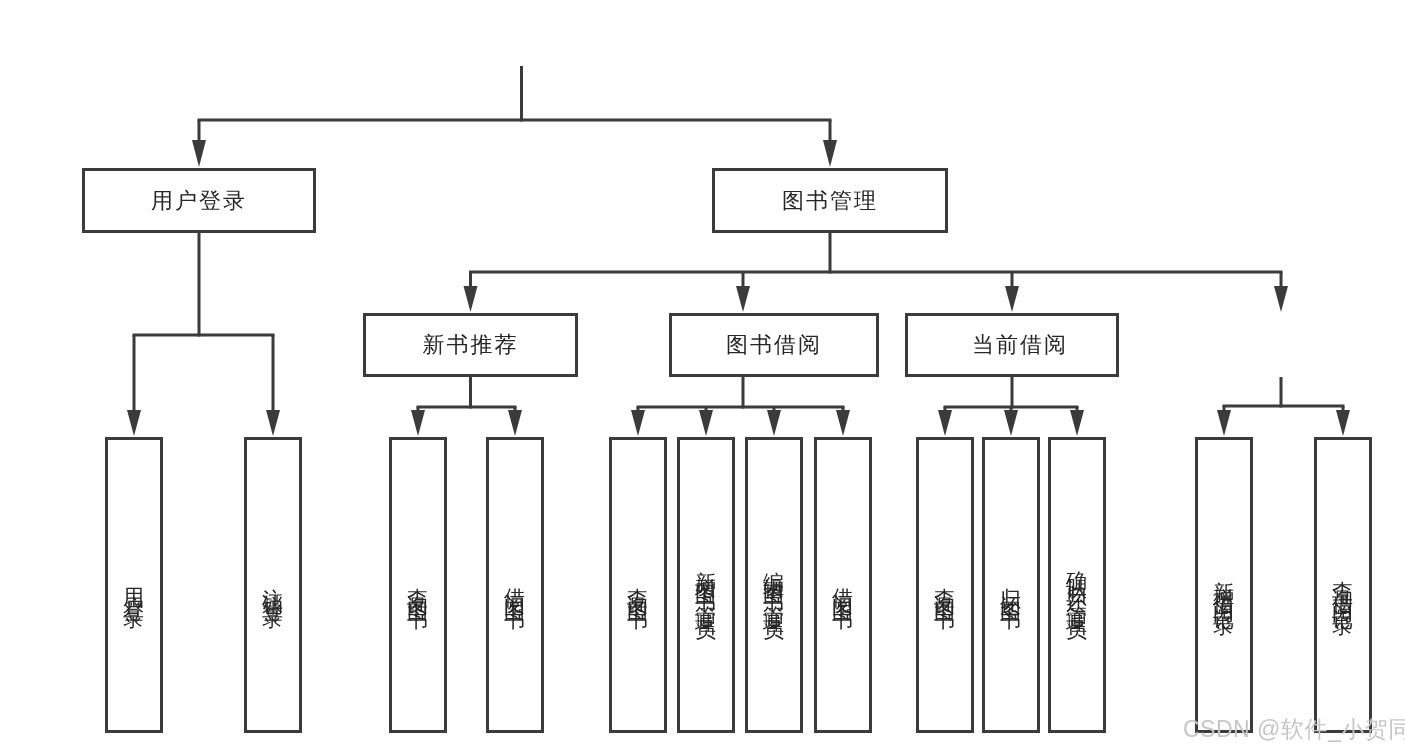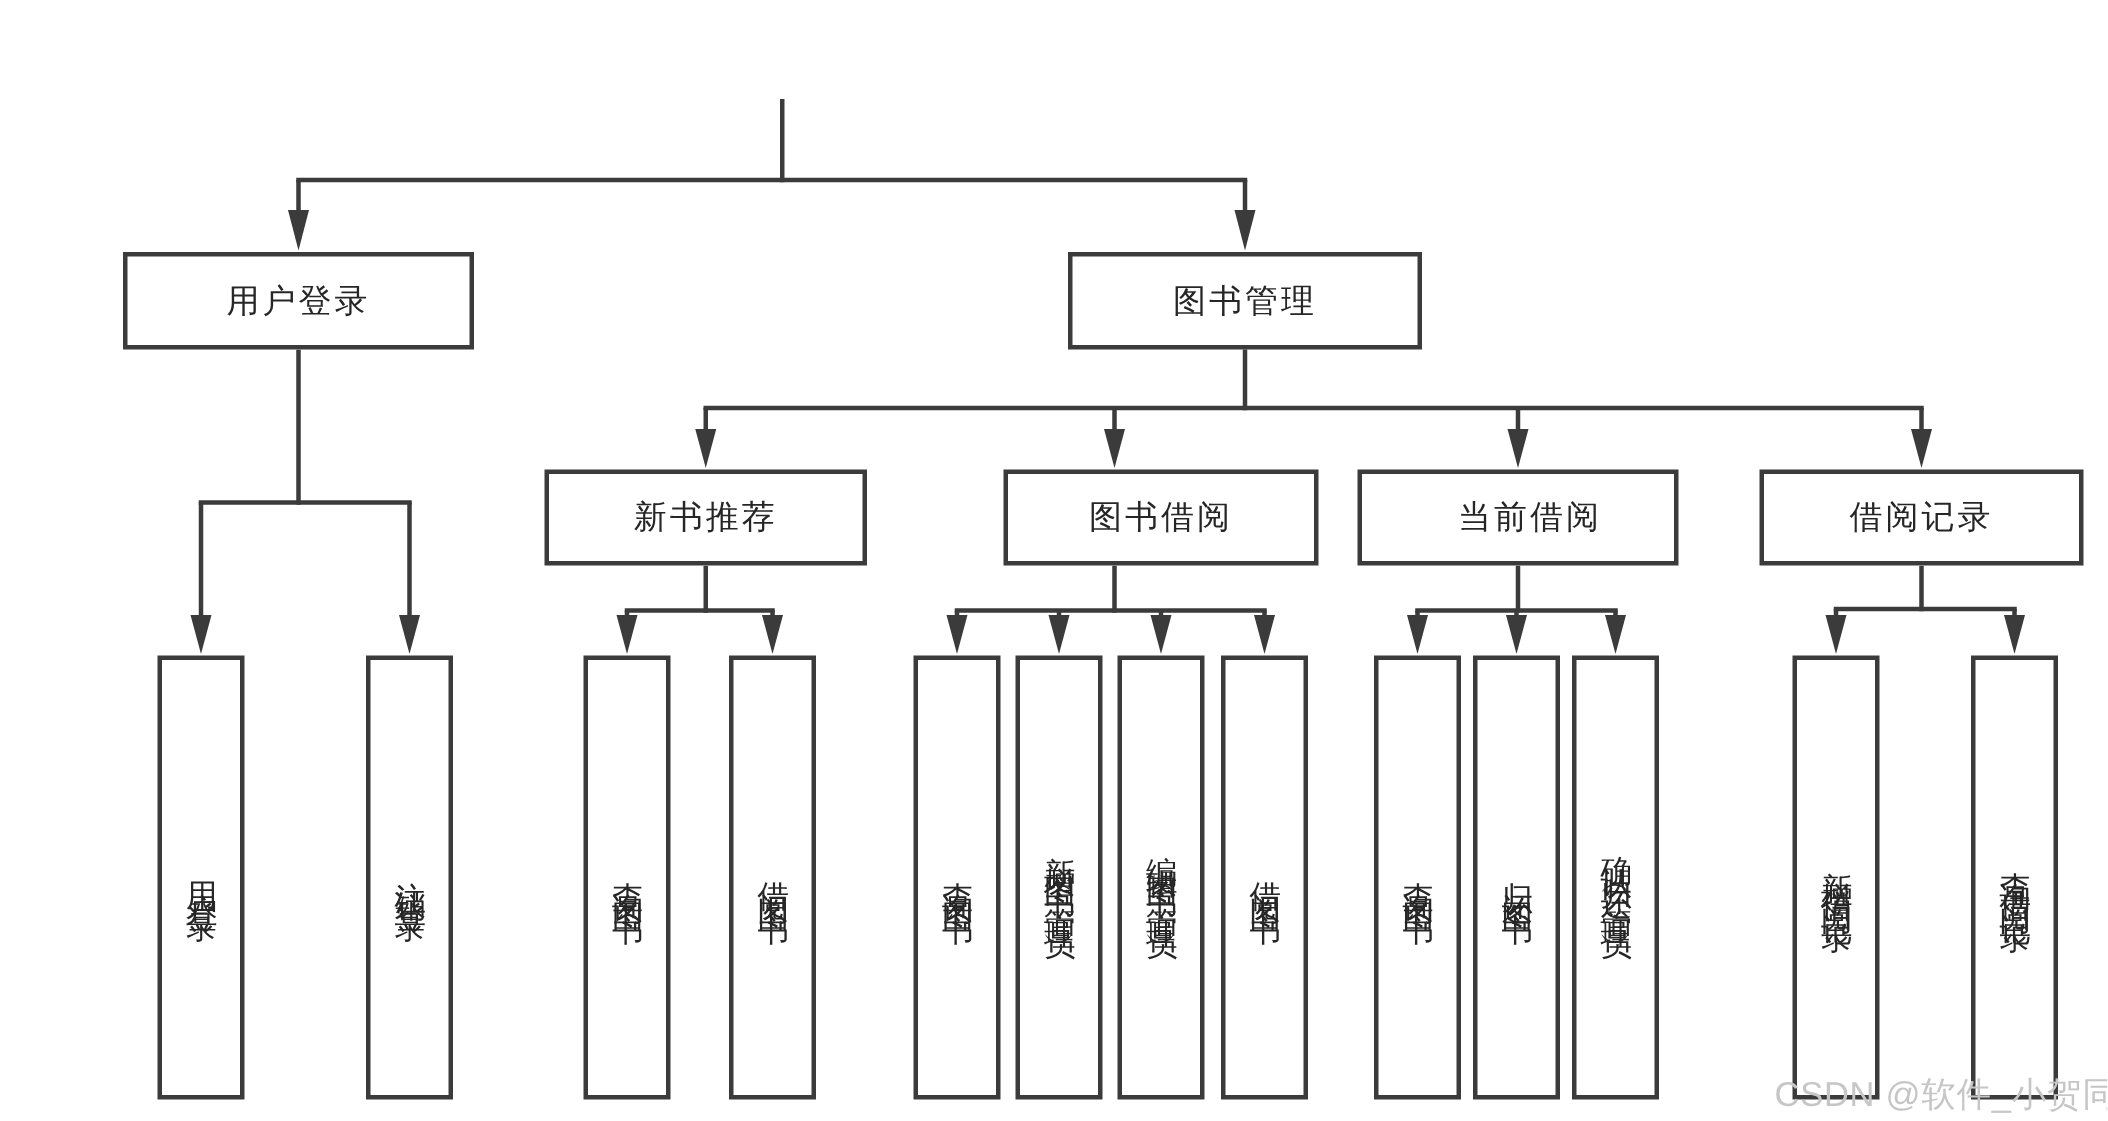--- a/index.html
+++ b/index.html
@@ -115,21 +115,20 @@
     <polygon points="1336,410 1350,410 1343,436"></polygon>
   </svg>
 
 
   <div class="node h" style="left:82px;top:168px;width:234px;height:65px;">用户登录</div>
   <div class="node h" style="left:712px;top:168px;width:236px;height:65px;">图书管理</div>
 
   <div class="node h" style="left:363px;top:313px;width:215px;height:64px;">新书推荐</div>
   <div class="node h" style="left:638px;top:313px;width:210px;height:64px;margin-left:31px;">图书借阅</div>
   <div class="node h" style="left:905px;top:313px;width:214px;height:64px;padding-left:16px;">当前借阅</div>
-  <div class="node h" style="left:1173px;top:313px;width:216px;height:64px;">借阅记录</div>
 
   <div class="node v" style="left:105px;top:437px;width:58px;height:296px;">用户登录</div>
   <div class="node v" style="left:244px;top:437px;width:58px;height:296px;">注销登录</div>
 
   <div class="node v" style="left:389px;top:437px;width:58px;height:296px;">查询图书</div>
   <div class="node v" style="left:486px;top:437px;width:58px;height:296px;">借阅图书</div>
 
   <div class="node v" style="left:609px;top:437px;width:58px;height:296px;">查询图书</div>
   <div class="node v" style="left:677px;top:437px;width:58px;height:296px;">新增图书（管理员）</div>
   <div class="node v" style="left:745px;top:437px;width:58px;height:296px;">编辑图书（管理员）</div>

